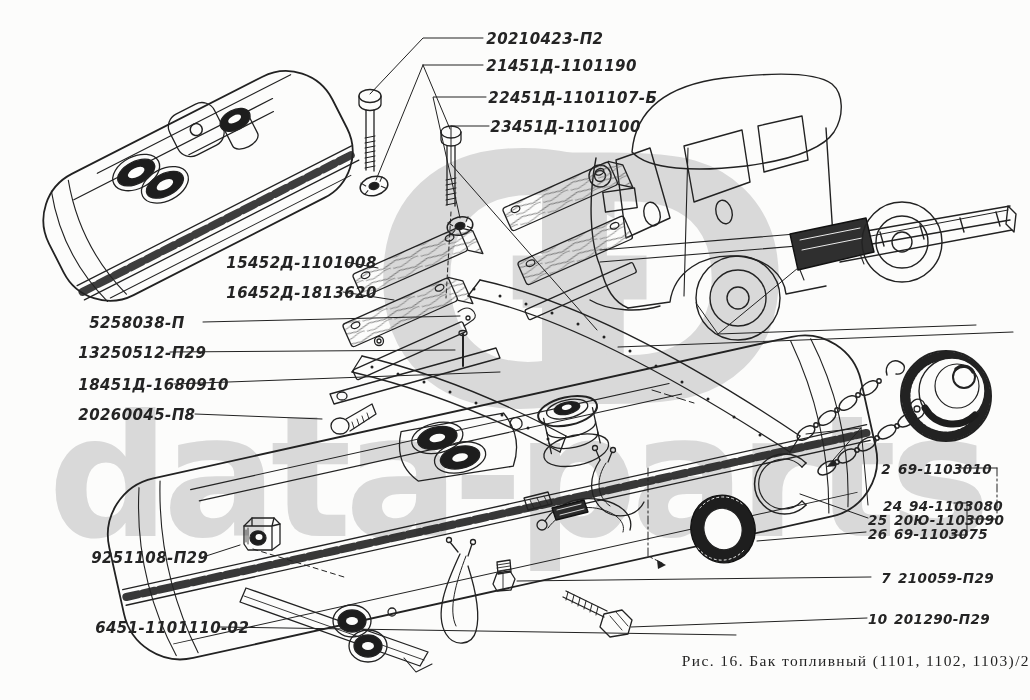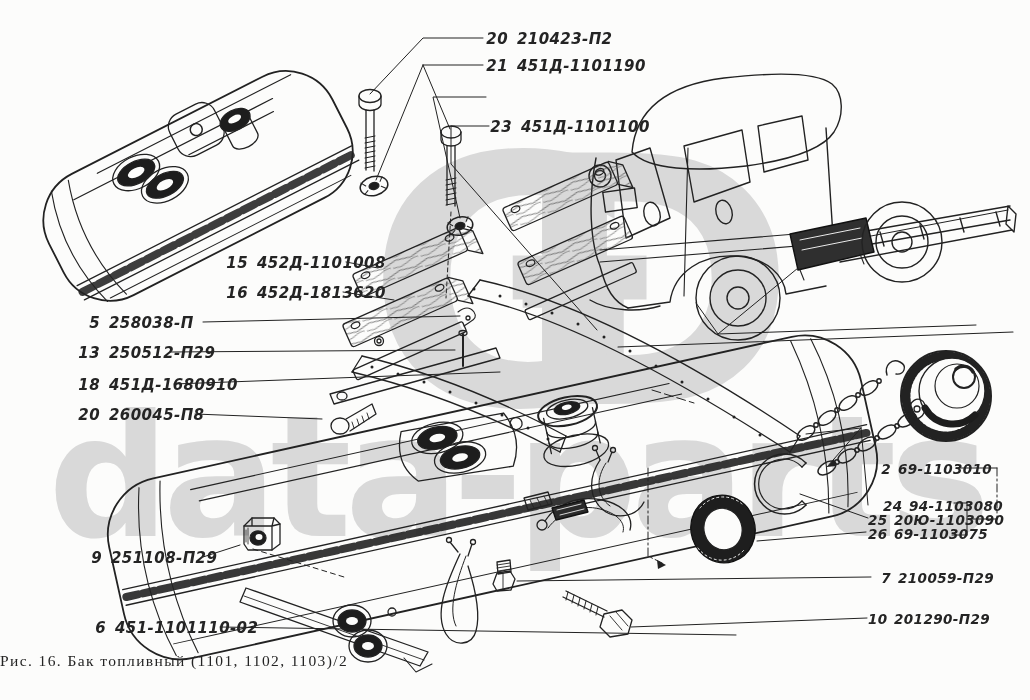--- a/index.html
+++ b/index.html
@@ -7,24 +7,24 @@
          font-family:"DejaVu Sans",sans-serif;}
   .wm{position:absolute;color:#d9d9d9;z-index:0;pointer-events:none;user-select:none;}
   .wm-mono{left:366px;top:112px;font-size:345px;font-weight:bold;letter-spacing:-142px;
            font-family:"DejaVu Sans",sans-serif;line-height:1;}
   .wm-text{left:48px;top:392px;font-size:170px;font-weight:bold;letter-spacing:-7px;
            font-family:"DejaVu Sans",sans-serif;line-height:1;}
   svg.art{position:absolute;left:0;top:0;z-index:1;}
   .callout{position:absolute;z-index:3;display:flex;align-items:baseline;
            font-style:oblique;font-weight:600;color:#242424;white-space:nowrap;
            font-size:15px;letter-spacing:.4px;}
-  .callout .co-num{display:inline-block;width:22px;text-align:right;margin-right:9px;}
+  .callout .co-num{display:inline-block;width:22px;text-align:right;}
   .callout.small{font-size:13.5px;}
   .callout.small .co-num{width:19px;margin-right:7px;}
-  .caption{position:absolute;left:0;right:0;top:652px;text-align:left;z-index:3;
+  .caption{position:absolute;left:0;right:0;top:652px;text-align:right;z-index:3;
            font-family:"Liberation Serif",serif;font-size:15.5px;letter-spacing:1.4px;
            color:#242424;}
 </style>
 </head>
 <body>
 
 <div class="stage">
 
   <div class="wm wm-mono">GĐ</div>
   <div class="wm wm-text">data-parts</div>
@@ -349,20 +349,24 @@
   </svg>
 
   <div class="callout" style="left:486px;top:30px">
       <span class="co-num">20</span>
       <span class="co-code">210423-П2</span>
     </div>
   <div class="callout" style="left:486px;top:57px">
       <span class="co-num">21</span>
       <span class="co-code">451Д-1101190</span>
     </div>
+  <div class="callout" style="left:488px;top:89px">
+      <span class="co-num">22</span>
+      <span class="co-code">451Д-1101107-Б</span>
+    </div>
   <div class="callout" style="left:490px;top:118px">
       <span class="co-num">23</span>
       <span class="co-code">451Д-1101100</span>
     </div>
 
   <div class="callout" style="left:226px;top:254px">
       <span class="co-num">15</span>
       <span class="co-code">452Д-1101008</span>
     </div>
   <div class="callout" style="left:226px;top:284px">

